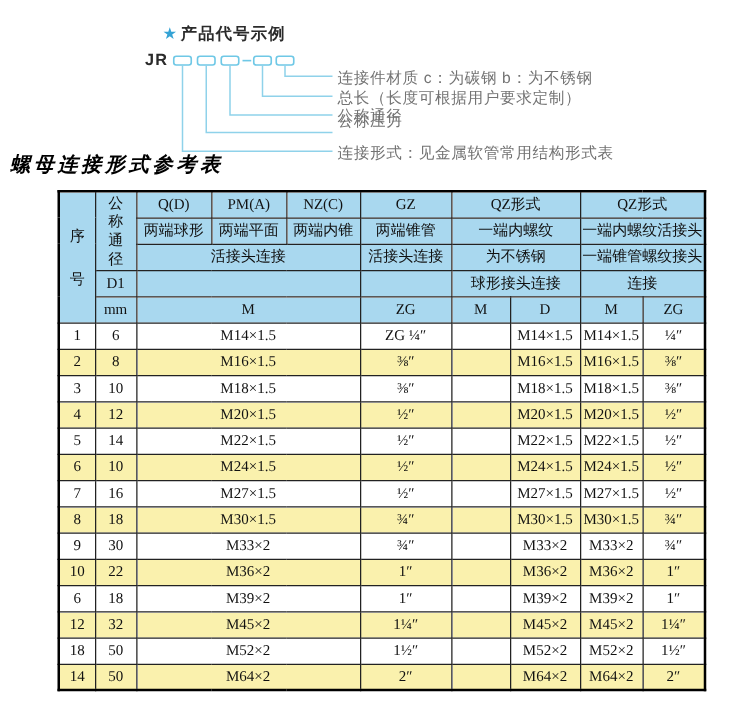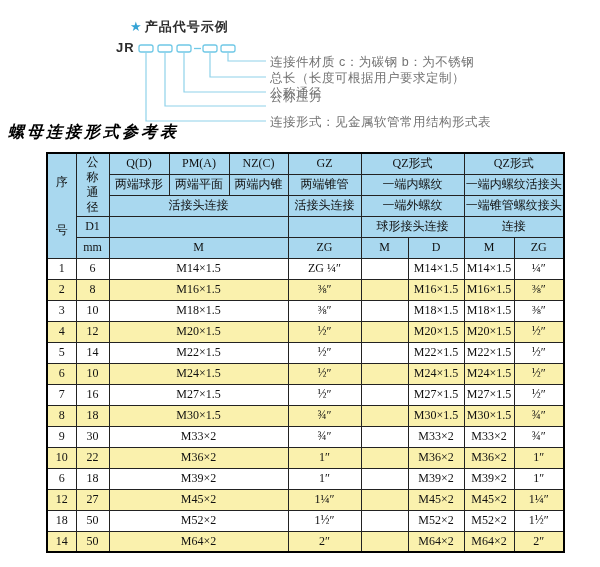--- a/index.html
+++ b/index.html
@@ -34,21 +34,21 @@
     font-family:"Liberation Serif", serif;
   }
   table.ref th, table.ref td{
     border:1px solid #222;padding:0;text-align:center;vertical-align:middle;
     font-size:12px;font-weight:normal;color:#111;overflow:hidden;
   }
   table.ref thead th{background:#a9d8ef;}
   table.ref tr{height:21px;}
   table.ref tbody tr.alt td{background:#faf1ad;}
   .vwrap{display:inline-block;width:14px;word-break:break-all;line-height:15px;font-size:12px;}
-  .xuhao{line-height:48px;}
+  .xuhao{line-height:34px;}
 </style>
 </head>
 <body>
 
 <div class="diagram-title">
   <span class="star">★</span><span>产品代号示例</span>
 </div>
 <div class="code-prefix">JR</div>
 
 <svg class="connector-svg" viewBox="0 0 600 140" xmlns="http://www.w3.org/2000/svg">
@@ -105,21 +105,21 @@
       <th>两端球形</th>
       <th>两端平面</th>
       <th>两端内锥</th>
       <th>两端锥管</th>
       <th colspan="2">一端内螺纹</th>
       <th colspan="2">一端内螺纹活接头</th>
     </tr>
     <tr>
       <th colspan="3">活接头连接</th>
       <th>活接头连接</th>
-      <th colspan="2">一端外螺纹</th>
+      <th colspan="2">为不锈钢</th>
       <th colspan="2">一端锥管螺纹接头</th>
     </tr>
     <tr>
       <th>D1</th>
       <th colspan="3"></th>
       <th></th>
       <th colspan="2">球形接头连接</th>
       <th colspan="2">连接</th>
     </tr>
     <tr>
@@ -238,21 +238,21 @@
         <td>18</td>
         <td colspan="3">M39×2</td>
         <td>1″</td>
         <td></td>
         <td>M39×2</td>
         <td>M39×2</td>
         <td>1″</td>
       </tr>
       <tr class="alt">
         <td>12</td>
-        <td>27</td>
+        <td>32</td>
         <td colspan="3">M45×2</td>
         <td>1¼″</td>
         <td></td>
         <td>M45×2</td>
         <td>M45×2</td>
         <td>1¼″</td>
       </tr>
       <tr>
         <td>18</td>
         <td>50</td>

